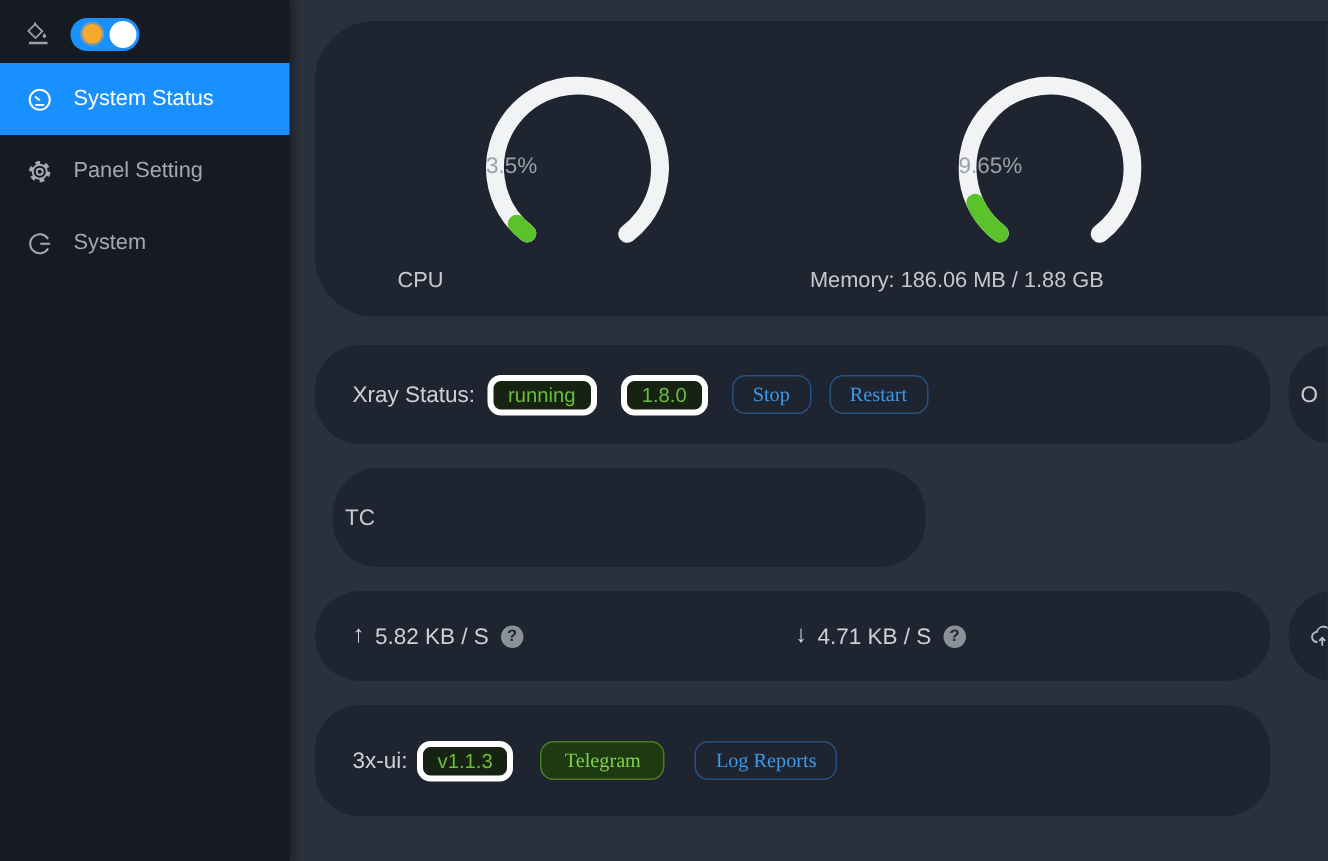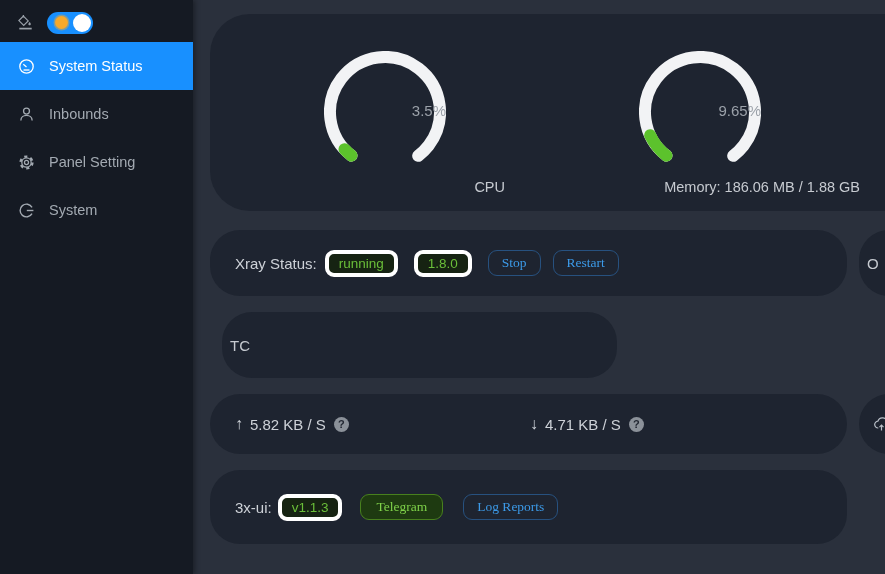--- a/index.html
+++ b/index.html
@@ -52,21 +52,21 @@
   .card-left {
     width:637px; border-radius:30px;
     display:flex; align-items:center; padding:0 20px 0 25px;
   }
   .h66 { height:66px; } .h60 { height:60px; } .h74 { height:74px; }
   .card-right {
     width:395px; margin-left:12px; border-radius:30px;
     display:flex; align-items:center; padding-left:8px;
   }
   
-  .gauge-block { position:absolute; top:37px; text-align:right; }
+  .gauge-block { position:absolute; top:37px; text-align:left; }
   .gb1 { left:55px;  width:240px; }
   .gb2 { left:330px; width:320px; }
   .gauge-wrap { position:relative; width:122px; height:122px; margin:0 auto; }
   .gauge-value {
     position:absolute; left:0; right:0; top:50%; transform:translateY(-58%);
     font-size:15px; color:#9ba1a9;
   }
   .gauge-label { margin-top:6px; font-size:14.5px; color:#c6cad0; }
   .gauge-track { stroke:#f2f3f5; }
   .gauge-fill  { stroke:#5cc22c; }
@@ -123,29 +123,20 @@
         <svg width="17" height="17" viewBox="0 0 16 16" fill="none" stroke="currentColor" stroke-width="1.25">
           <circle cx="8" cy="8" r="6.3"></circle>
           <path d="M8 8.4 5 5.9"></path>
           <path d="M5.2 11.3h5.6"></path>
         </svg>
       </span>
       <span>System Status</span>
     </div>
     <div class="menu-item">
       <span class="mi-icon">
-        <svg width="17" height="17" viewBox="0 0 16 16" fill="none" stroke="currentColor" stroke-width="1.25">
-          <circle cx="8" cy="4.8" r="2.8"></circle>
-          <path d="M2.7 13.7c0-3 2.4-4.8 5.3-4.8s5.3 1.8 5.3 4.8"></path>
-        </svg>
-      </span>
-      <span>Inbounds</span>
-    </div>
-    <div class="menu-item">
-      <span class="mi-icon">
         <svg width="17" height="17" viewBox="0 0 16 16" fill="none" stroke="currentColor">
           <circle cx="8" cy="8" r="5.6" stroke-width="2.2" stroke-dasharray="2.9 3"></circle>
           <circle cx="8" cy="8" r="4.4" stroke-width="1.2"></circle>
           <circle cx="8" cy="8" r="1.9" stroke-width="1.2"></circle>
         </svg>
       </span>
       <span>Panel Setting</span>
     </div>
     <div class="menu-item">
       <span class="mi-icon">

